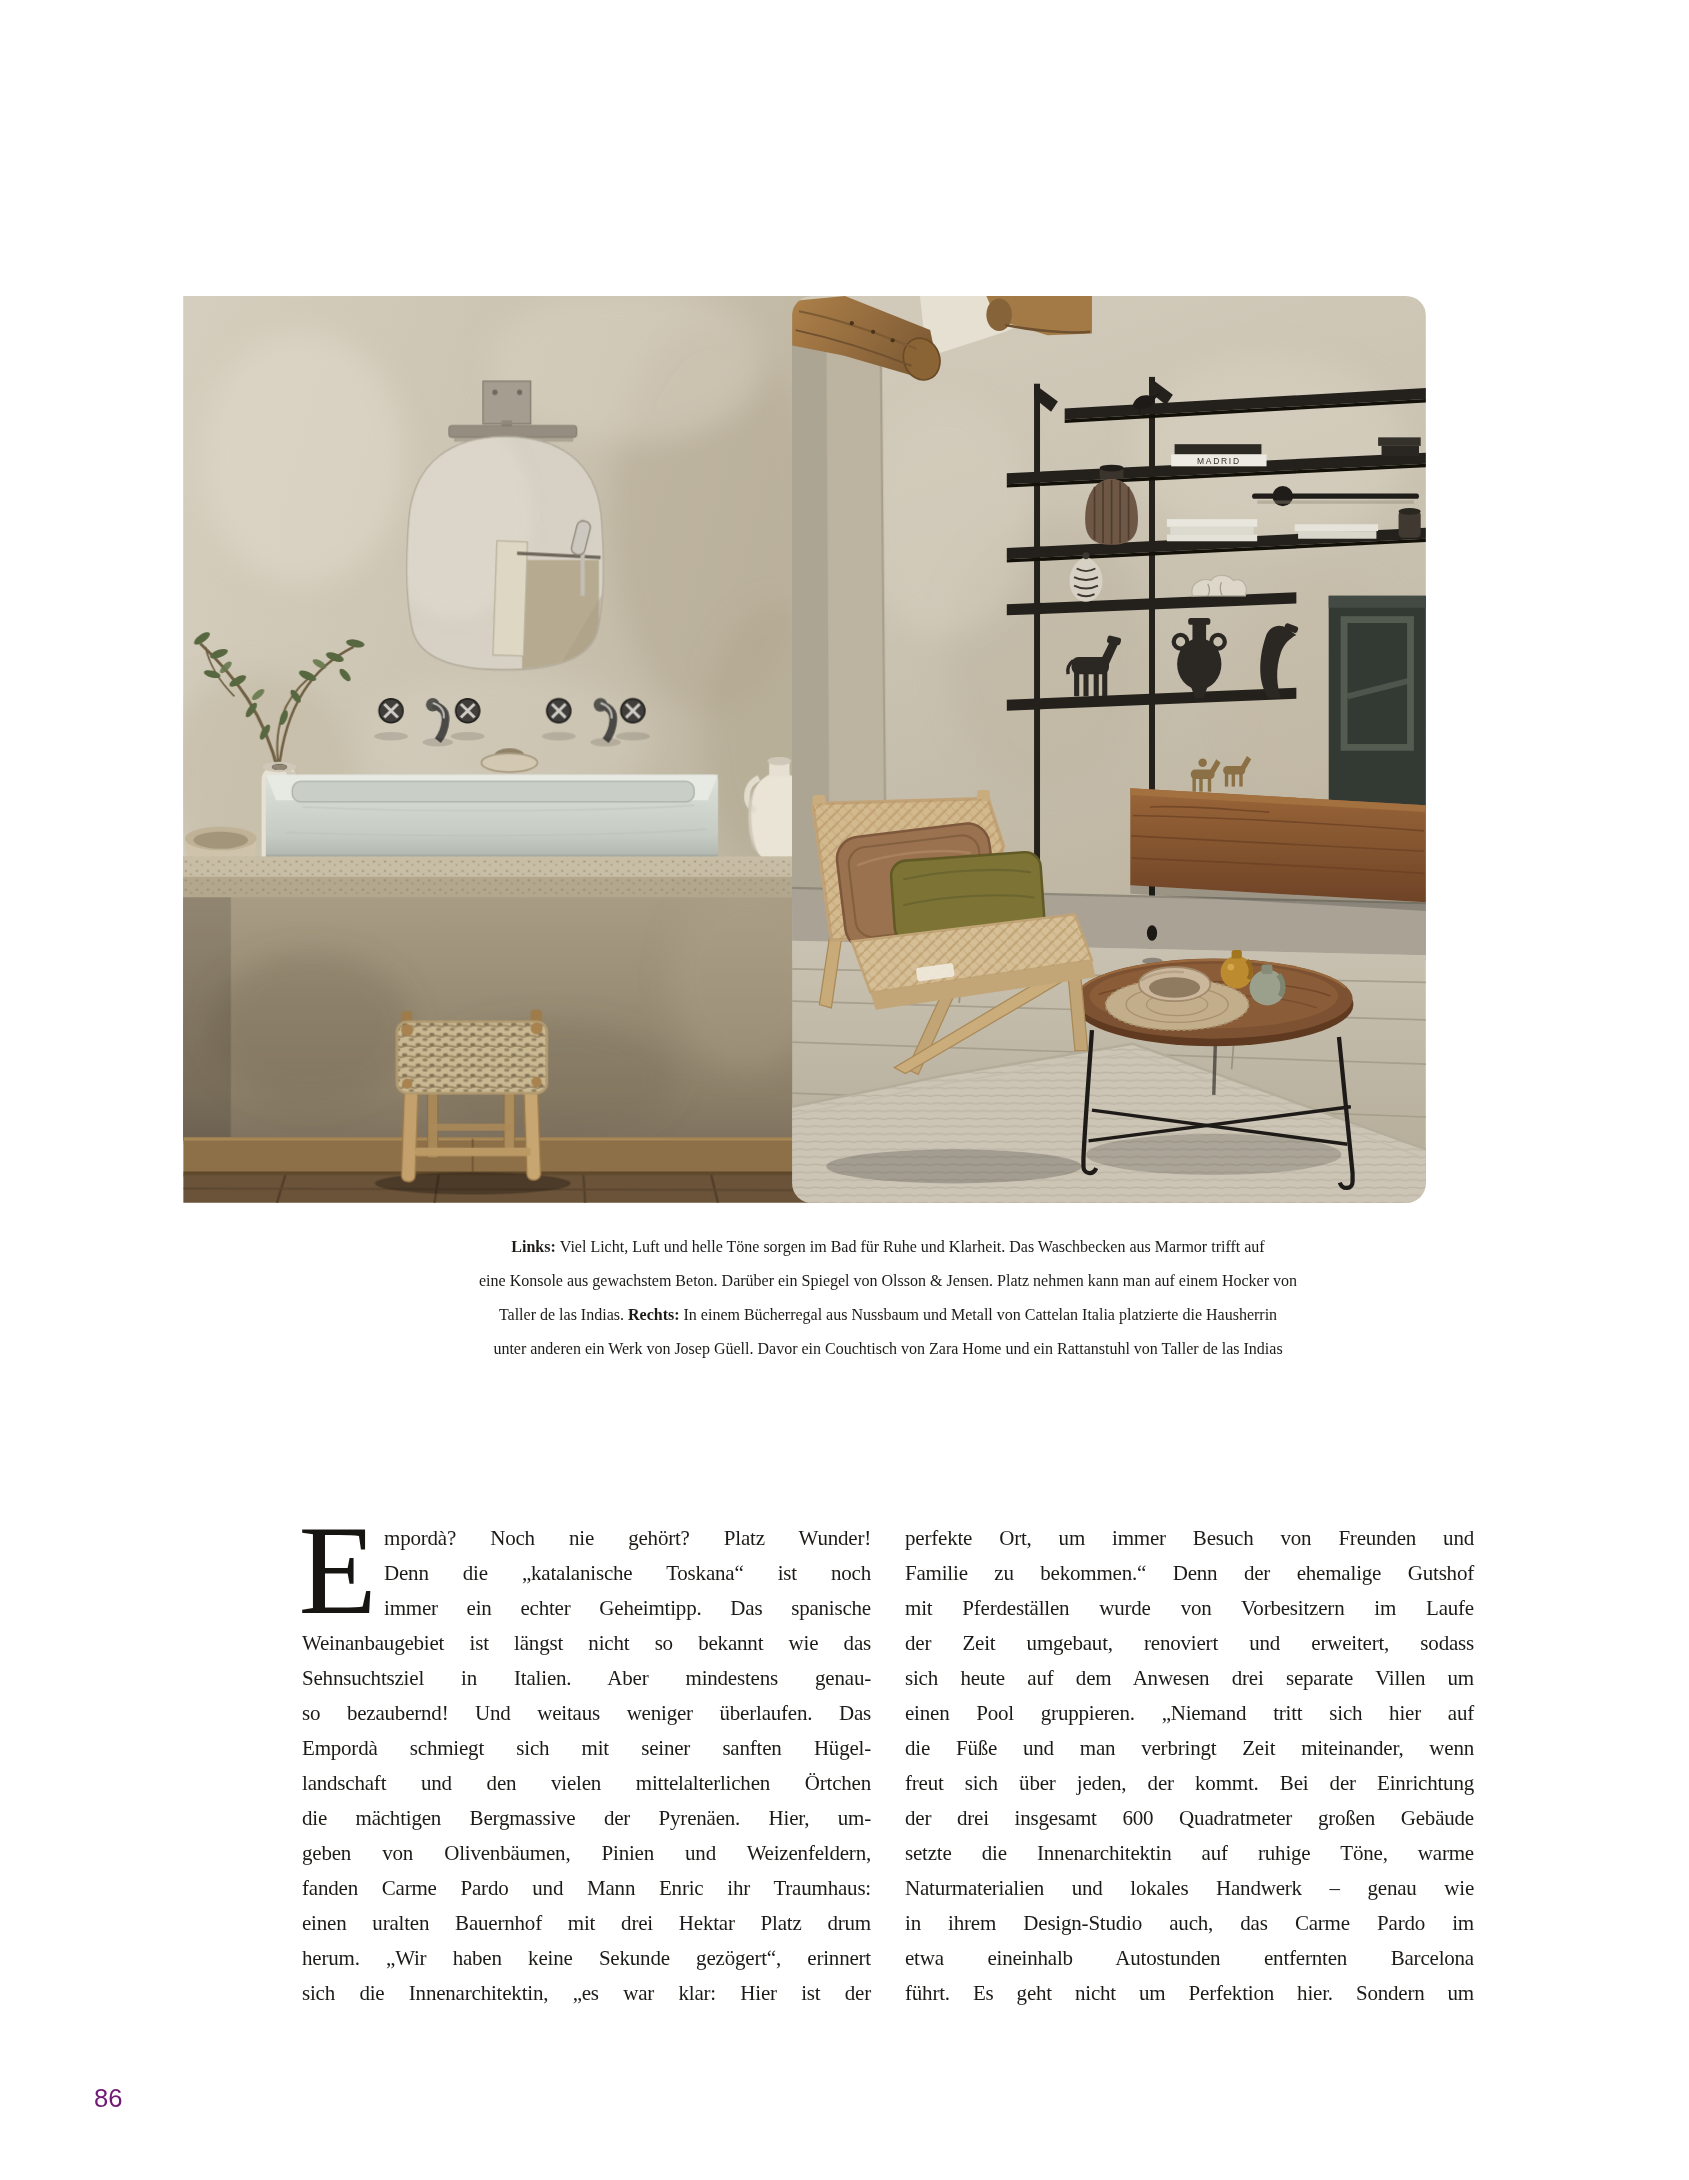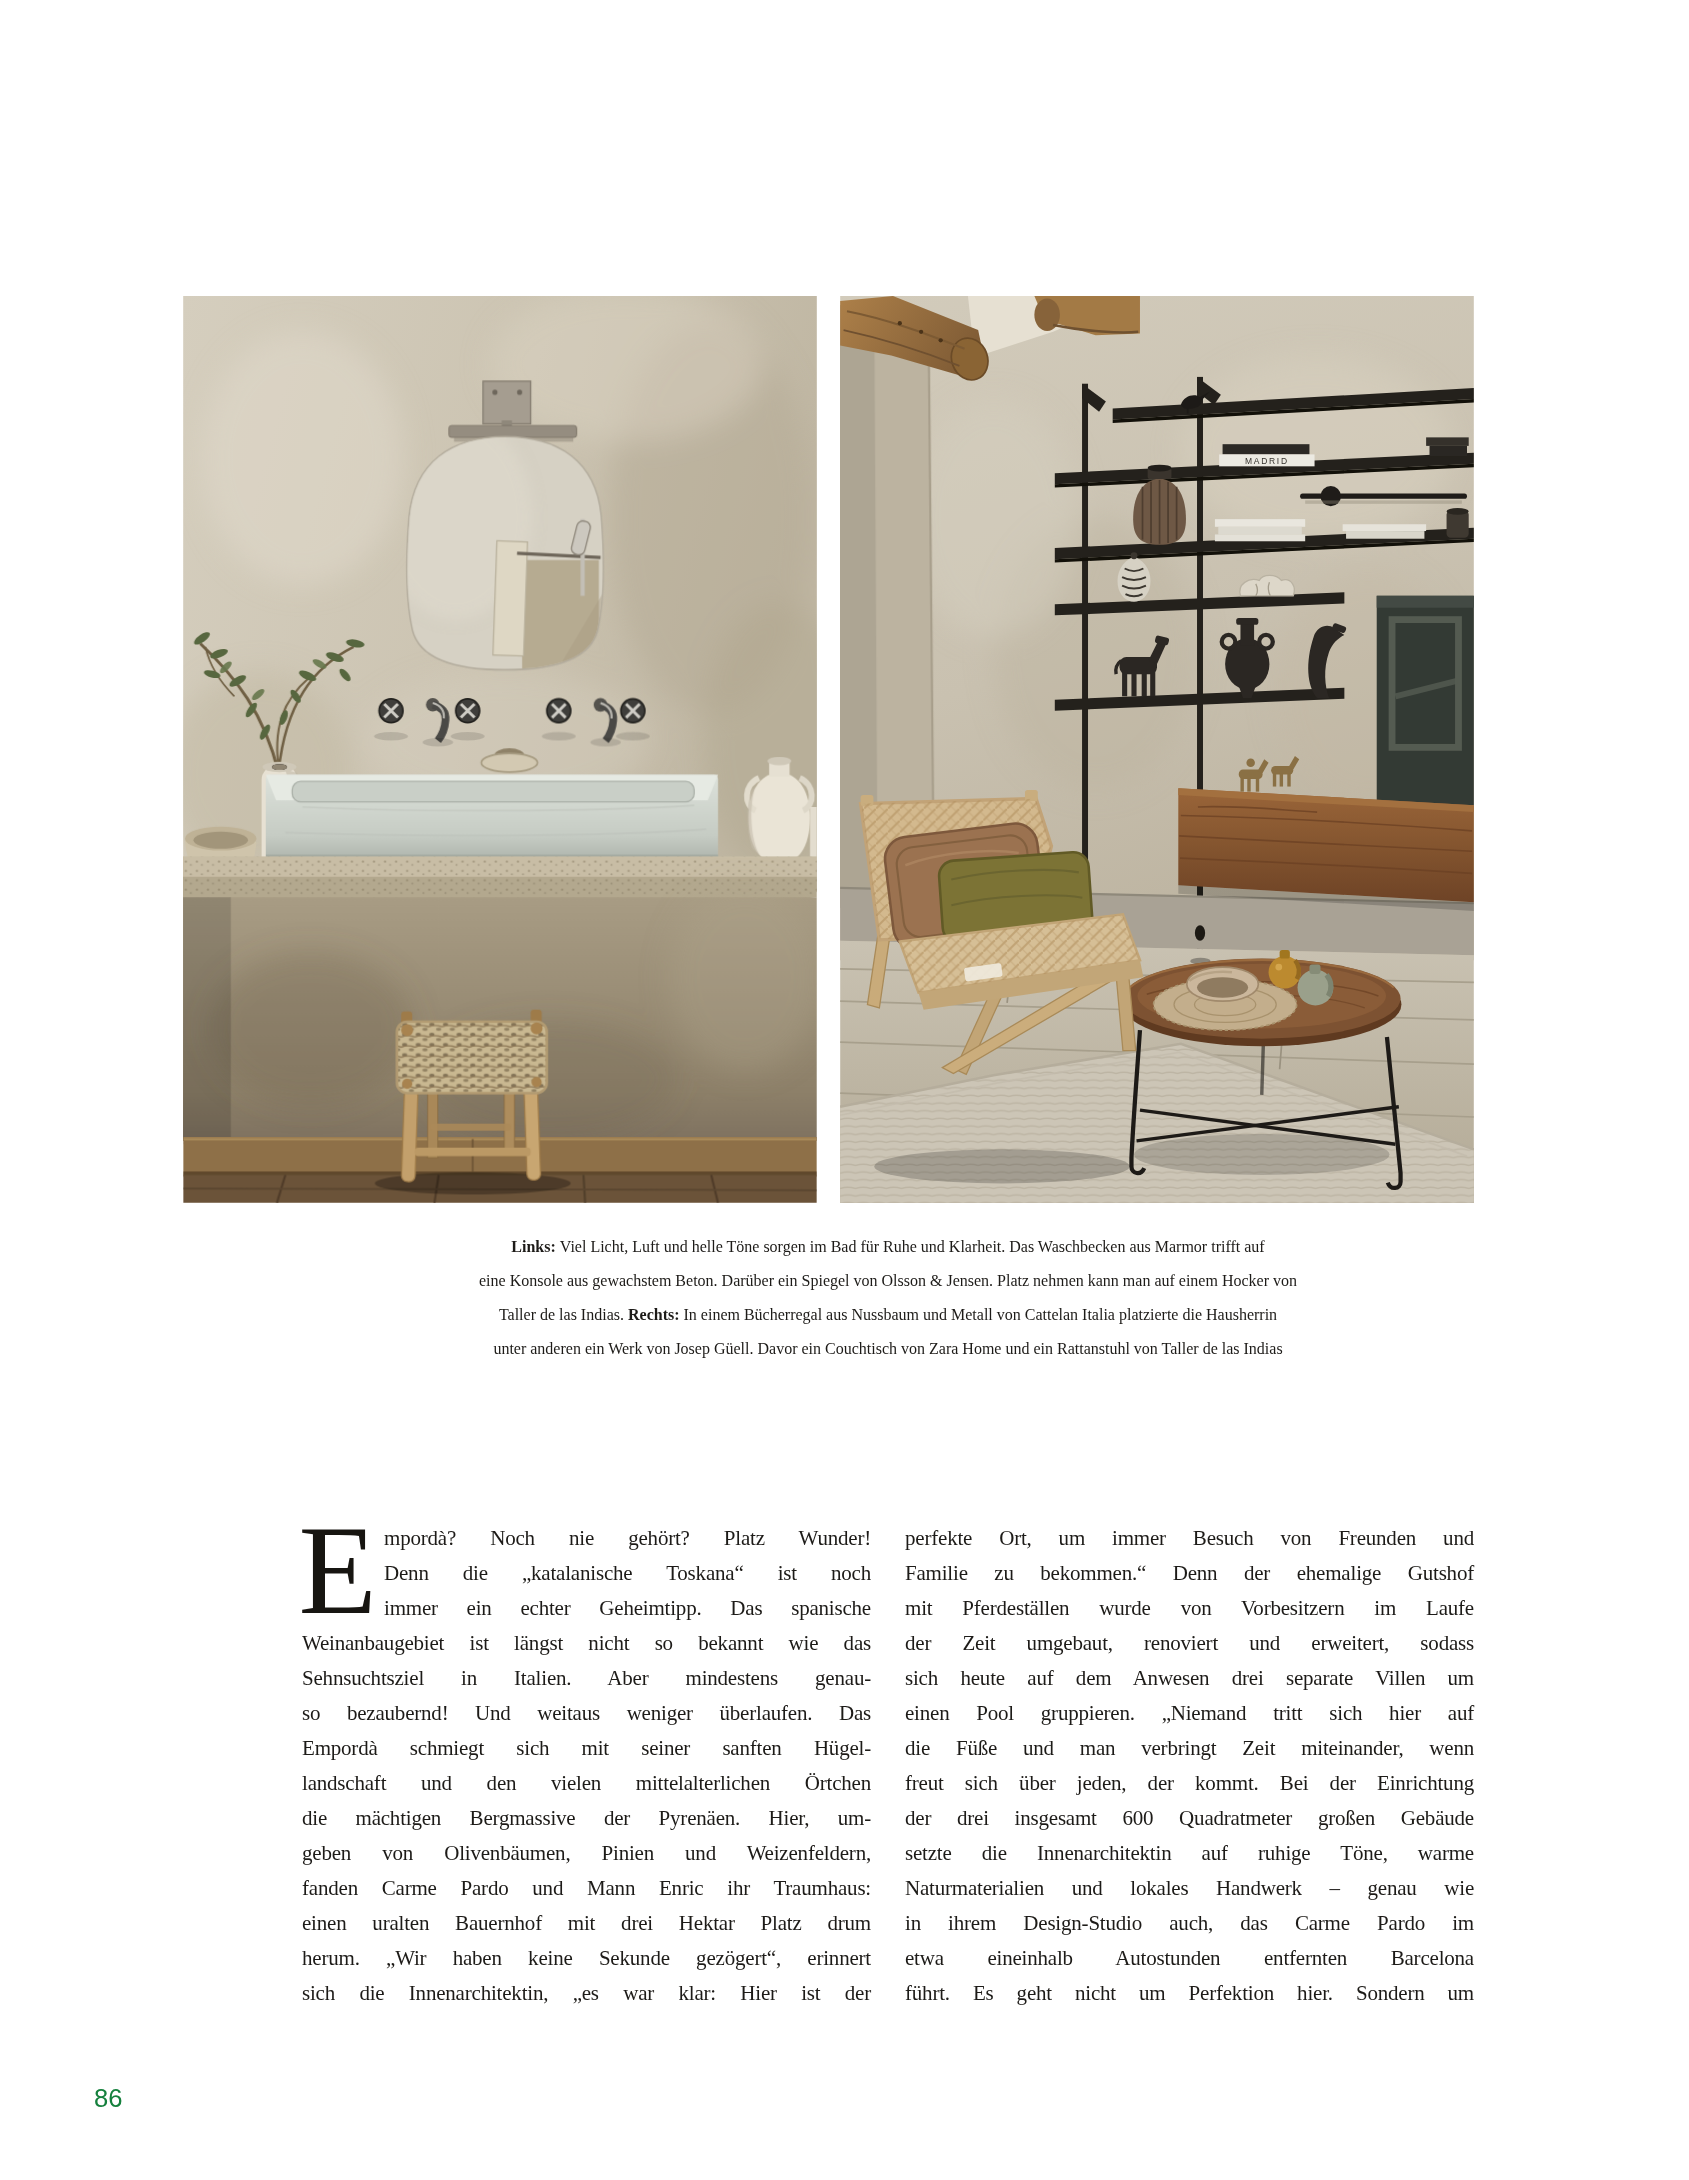--- a/index.html
+++ b/index.html
@@ -1,33 +1,33 @@
 <!DOCTYPE html>
 <html style="font-size:13.6px"><head>
 <meta charset="utf-8">
 <style>
   html,body{margin:0;padding:0;background:#e8e8e8;}
   .page{position:relative;width:1689px;height:2181px;background:#ffffff;overflow:hidden;
         font-family:"Liberation Serif","DejaVu Serif",serif;color:#1d1b18;}
   .photo{position:absolute;top:296px;width:634px;height:907px;overflow:hidden;}
   .photo svg{display:block;}
   #photo-left{left:183px;}
-  #photo-right{left:840px;}
+  #photo-right{left:792px;border-radius:20px;}
   .caption{position:absolute;left:266px;top:1230px;width:1244px;}
   .caption-line{text-align:center;font-size:16px;line-height:34px;letter-spacing:0px;color:#1d1b18;}
   .caption-line b{font-weight:bold;}
   .col{position:absolute;top:1521px;width:569px;}
   #col-0{left:302px;}
   #col-1{left:905px;}
   .article-line{font-size:21px;line-height:35px;text-align:justify;text-align-last:justify;
                 letter-spacing:-0.2px;white-space:normal;color:#1d1b18;}
   .dropcap{float:left;width:70px;height:95px;font-size:128px;line-height:92px;
            font-family:"Liberation Serif",serif;color:#171511;margin:3.4px 12px 1.7px 0;text-indent:-3.4px;}
   .pagenum{position:absolute;left:94px;top:2084px;font-family:"Liberation Sans","DejaVu Sans",sans-serif;
-           font-size:25.6px;color:#15803d;}
+           font-size:25.6px;color:#701a75;}
 </style>
 </head>
 <body>
 
 <div class="page">
 
   <div class="photo" id="photo-left">
   <svg width="634" height="907" viewBox="0 0 744 1065" xmlns="http://www.w3.org/2000/svg">
     <defs>
       <linearGradient id="LwallG" x1="0" y1="0" x2="1" y2="0.25">

